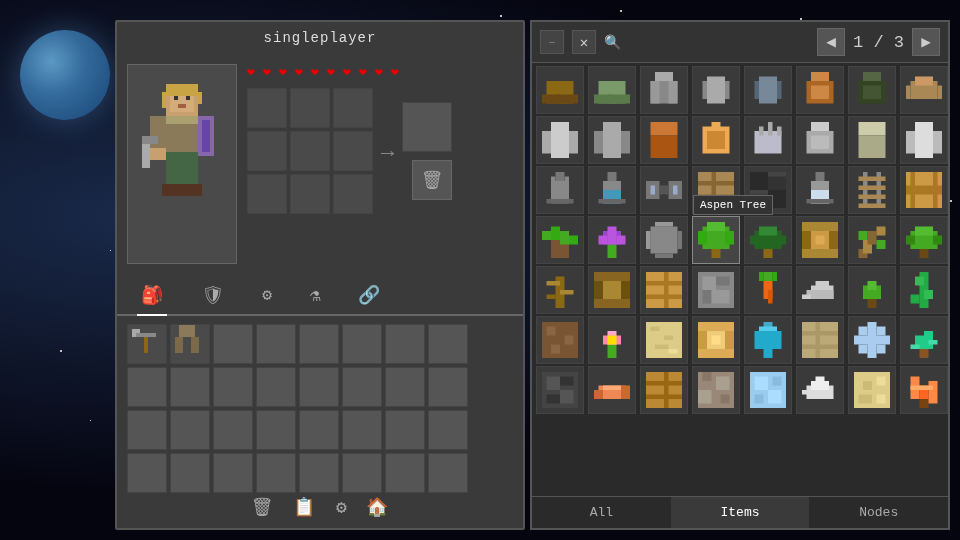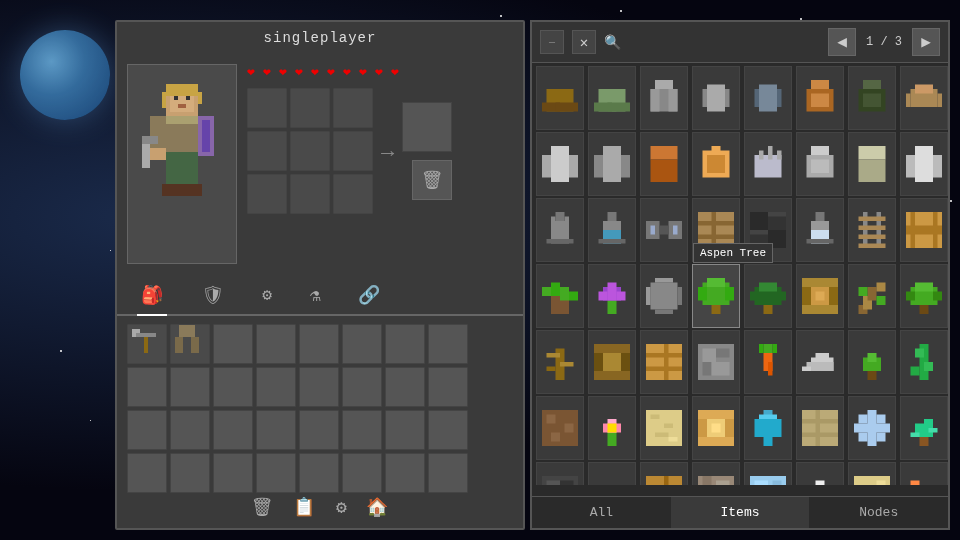--- a/index.html
+++ b/index.html
@@ -289,28 +289,28 @@
       display: flex;
       align-items: center;
       justify-content: center;
       color: #ccc;
       font-size: 16px;
       cursor: pointer;
     }
 
     .page-indicator {
       color: #ccc;
-      font-size: 12px;
+      font-size: 17px;
       min-width: 40px;
       text-align: center;
     }
 
     .item-cell {
       width: 48px;
-      height: 64px;
+      height: 48px;
       background: #3a3a3a;
       border: 1px solid #444;
       display: flex;
       align-items: center;
       justify-content: center;
       cursor: pointer;
       position: relative;
     }
 
     .item-cell.highlighted {

